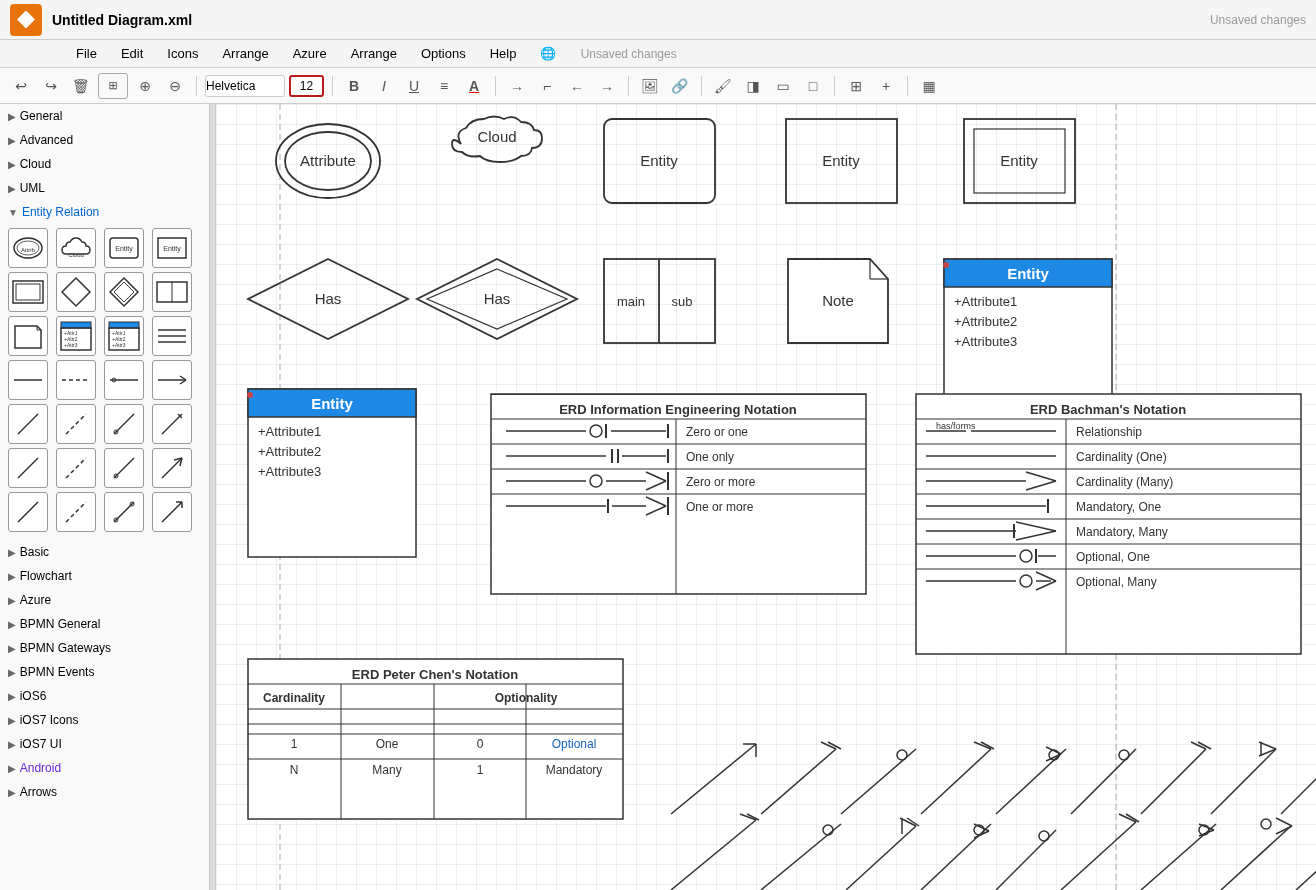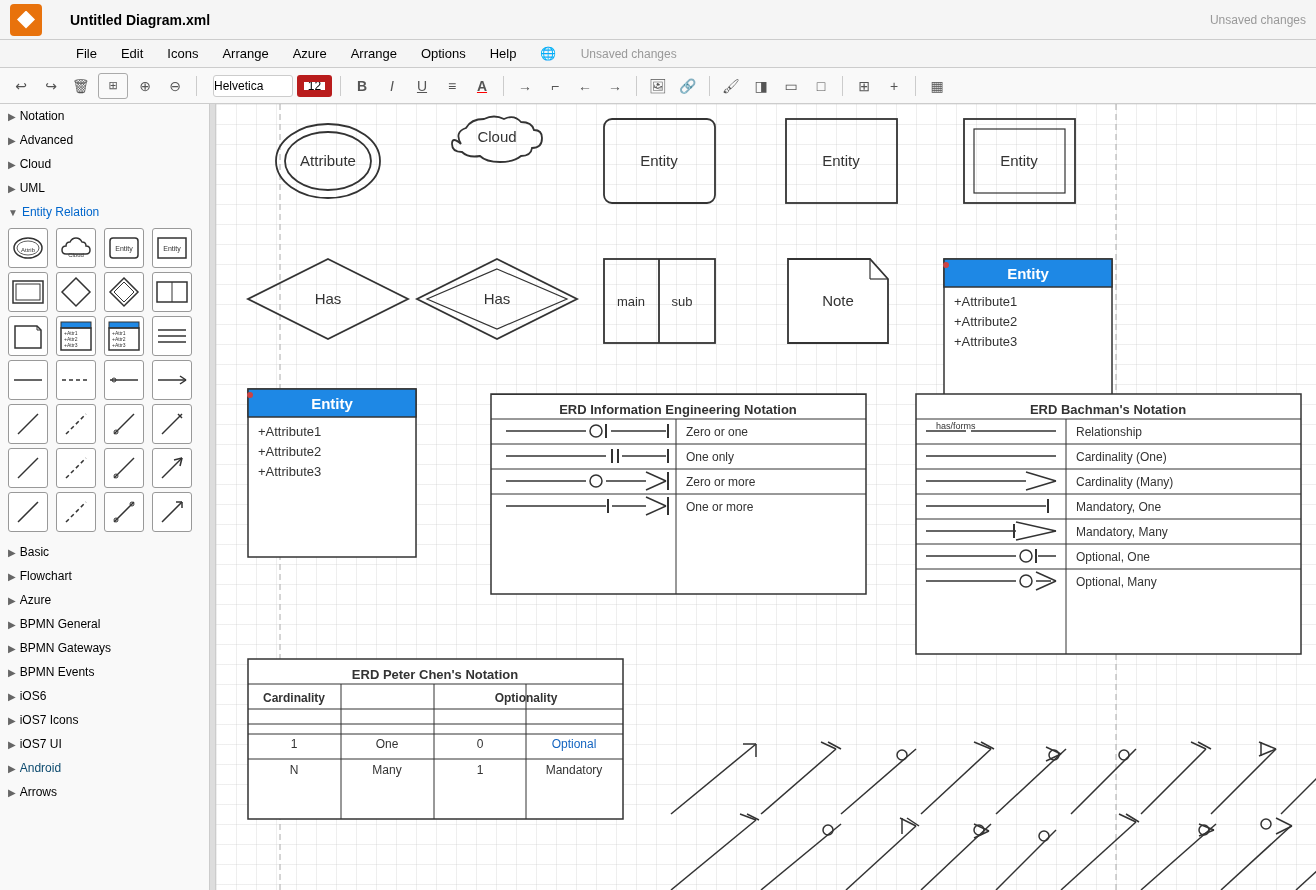--- a/index.html
+++ b/index.html
@@ -1,21 +1,21 @@
 <!DOCTYPE html>
 <html><head>
   <meta charset="utf-8">
   <style>
     * { box-sizing: border-box; margin: 0; padding: 0; }
     body { font-family: Arial, sans-serif; font-size: 13px; background: #f0f0f0; overflow: hidden; height: 890px; width: 1316px; }
 
     
     #titlebar {
       display: flex; align-items: center; background: #f5f5f5; border-bottom: 1px solid #ccc;
-      height: 40px; padding: 0 10px; gap: 28px;
+      height: 40px; padding: 0 10px; gap: 10px;
     }
     #app-logo {
       width: 32px; height: 32px; background: #e8720c; border-radius: 4px;
       display: flex; align-items: center; justify-content: center;
     }
     #app-logo-inner {
       width: 18px; height: 18px; background: white;
       clip-path: polygon(50% 0%, 100% 50%, 50% 100%, 0% 50%);
     }
     #title { font-size: 14px; font-weight: bold; }
@@ -31,22 +31,22 @@
     
     #toolbar {
       display: flex; align-items: center; background: #f9f9f9; border-bottom: 1px solid #ccc;
       height: 36px; padding: 0 8px; gap: 4px;
     }
     .toolbar-btn {
       width: 26px; height: 26px; display: flex; align-items: center; justify-content: center;
       cursor: pointer; border-radius: 3px; font-size: 14px; color: #555; border: none; background: none;
     }
     .toolbar-separator { width: 1px; height: 20px; background: #ccc; margin: 0 4px; }
-    #font-selector { width: 80px; height: 22px; font-size: 12px; border: 1px solid #ccc; border-radius: 3px; background: white; margin-left: 8px; }
-    #font-size { width: 35px; height: 22px; font-size: 12px; border: 7px solid #b91c1c; border-radius: 3px; background: white; text-align: center; }
+    #font-selector { width: 80px; height: 22px; font-size: 12px; border: 1px solid #ccc; border-radius: 3px; background: white; }
+    #font-size { width: 35px; height: 22px; font-size: 12px; border: 2px solid #b91c1c; border-radius: 3px; background: white; text-align: center; }
 
     
     #main { display: flex; height: calc(890px - 104px); }
 
     
     #sidebar { width: 210px; background: #f9f9f9; border-right: 1px solid #ccc; overflow-y: auto; flex-shrink: 0; }
     .sidebar-section-header { display: flex; align-items: center; gap: 4px; padding: 5px 8px; font-size: 12px; cursor: pointer; }
     .sidebar-grid { display: grid; grid-template-columns: repeat(4, 44px); gap: 4px; padding: 4px 8px 8px 8px; }
     .sidebar-item-box {
       width: 40px; height: 40px; border: 1px solid #999; border-radius: 3px; background: white;
@@ -124,21 +124,21 @@
   <button class="toolbar-btn">+</button>
   <div class="toolbar-separator"></div>
   <button class="toolbar-btn">▦</button>
 </div>
 
 <div id="main">
 
   <div id="sidebar">
     <div class="sidebar-section-header">
       <span class="sidebar-collapse">▶</span>
-      <span>Notation</span>
+      <span>General</span>
     </div>
     <div class="sidebar-section-header">
       <span class="sidebar-collapse">▶</span>
       <span>Advanced</span>
     </div>
     <div class="sidebar-section-header">
       <span class="sidebar-collapse">▶</span>
       <span>Cloud</span>
     </div>
     <div class="sidebar-section-header">
@@ -363,21 +363,21 @@
     <div class="sidebar-section-header">
       <span class="sidebar-collapse">▶</span>
       <span>iOS7 Icons</span>
     </div>
     <div class="sidebar-section-header">
       <span class="sidebar-collapse">▶</span>
       <span>iOS7 UI</span>
     </div>
     <div class="sidebar-section-header">
       <span class="sidebar-collapse">▶</span>
-      <span style="color:#0c4a6e;">Android</span>
+      <span style="color:#6d28d9;">Android</span>
     </div>
     <div class="sidebar-section-header">
       <span class="sidebar-collapse">▶</span>
       <span>Arrows</span>
     </div>
   </div>
 
   <div style="width:6px; cursor:col-resize; background:#ddd; border-right:1px solid #ccc; flex-shrink:0;"></div>
 
   <div id="canvas">

